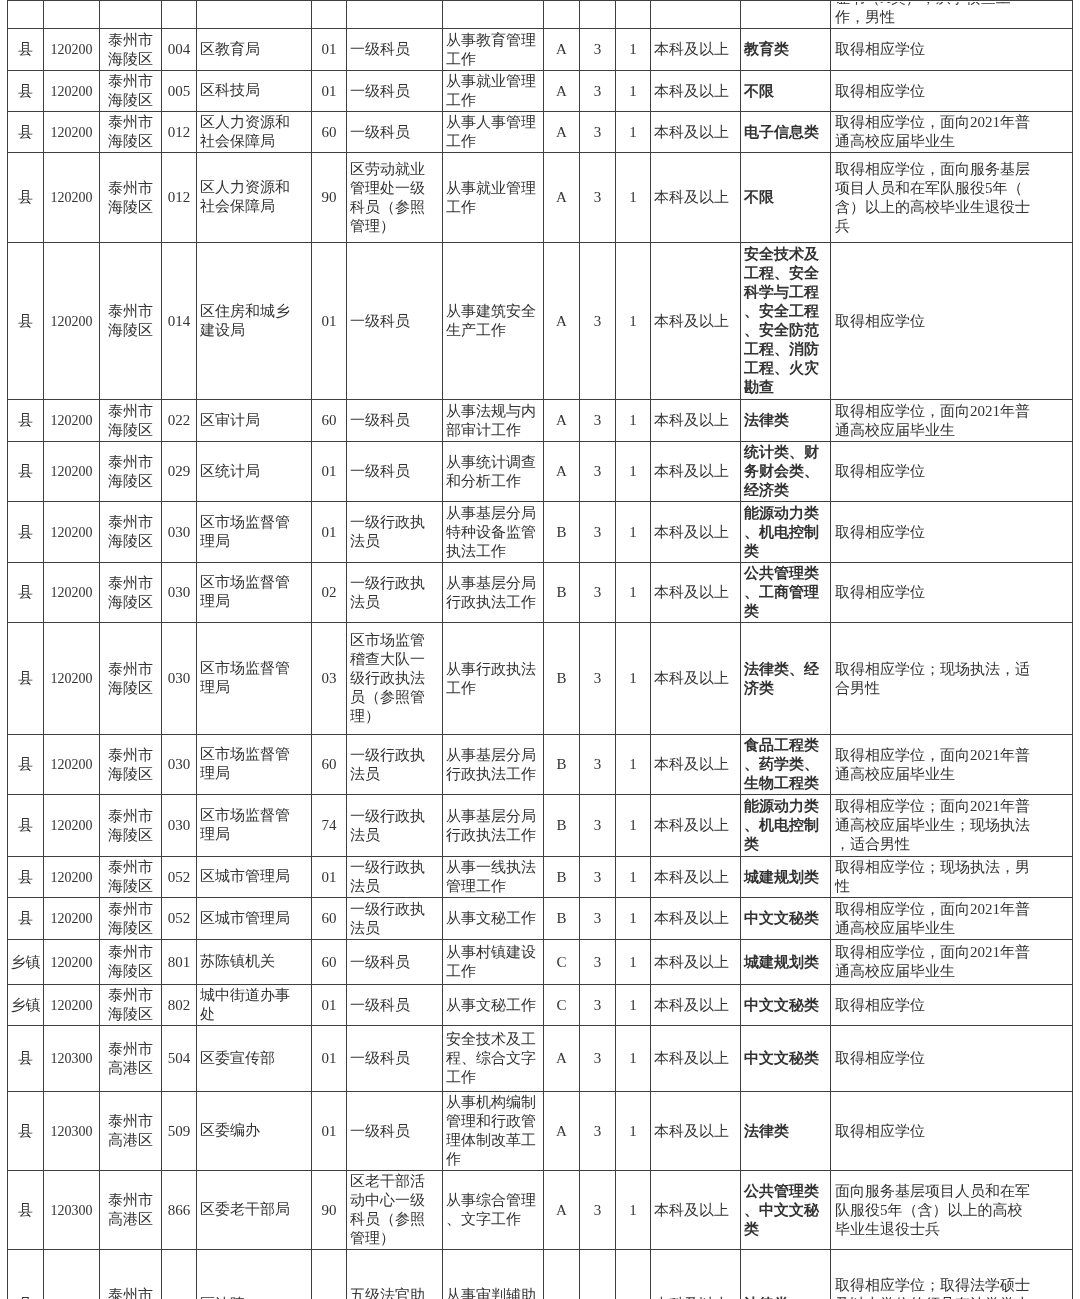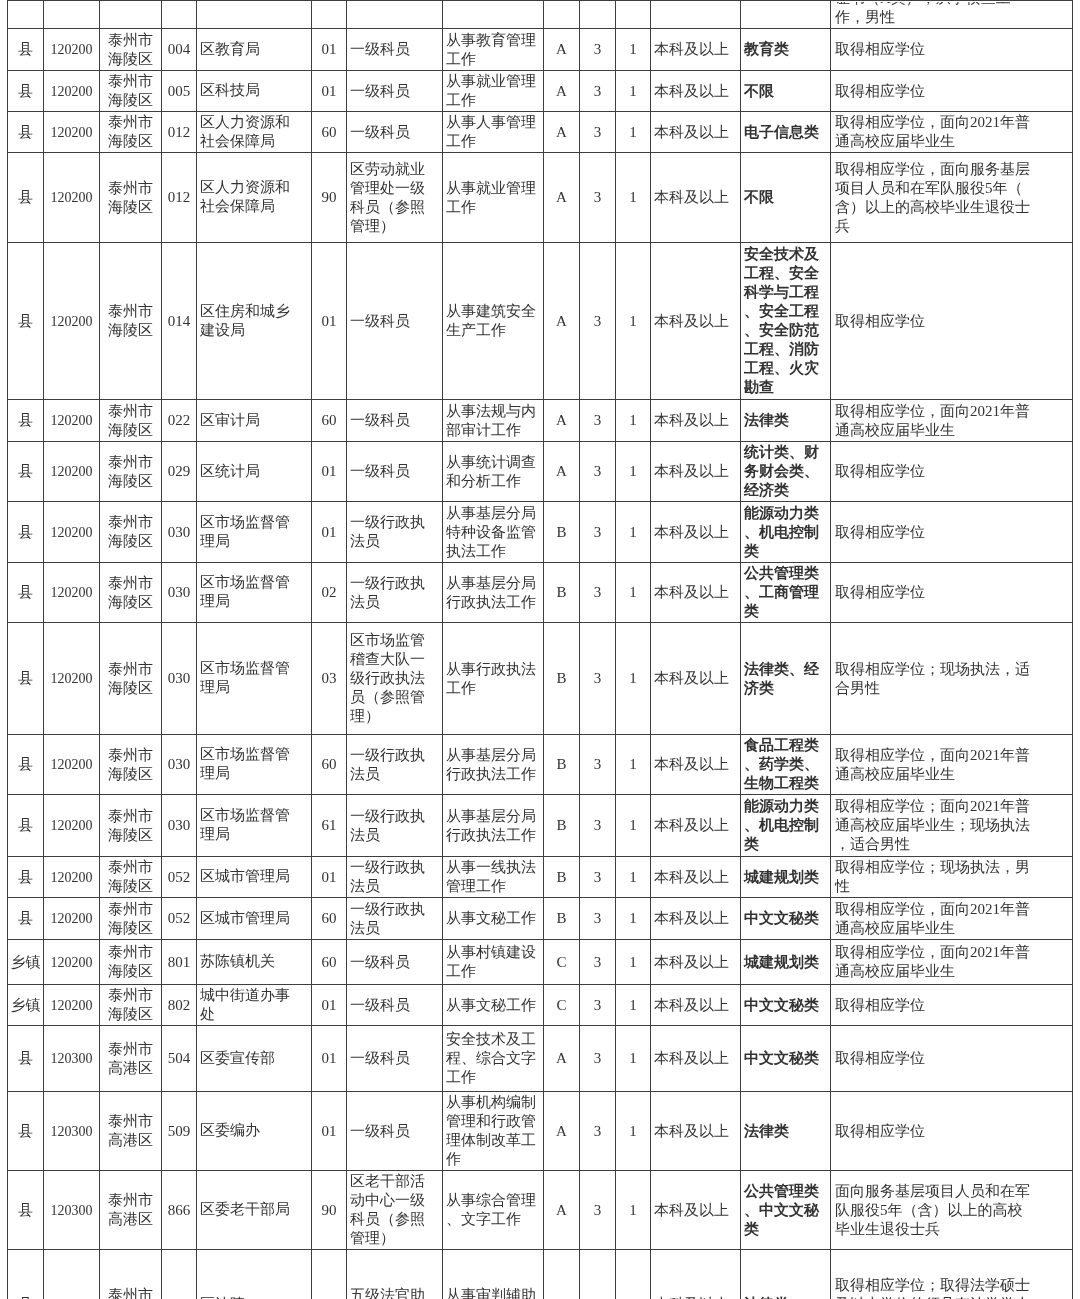--- a/index.html
+++ b/index.html
@@ -255,21 +255,21 @@
           <td>本科及以上</td>
           <td>食品工程类、药学类、生物工程类</td>
           <td>取得相应学位，面向2021年普通高校应届毕业生</td>
         </tr>
         <tr style="height: 62px;">
           <td>县</td>
           <td>120200</td>
           <td>泰州市海陵区</td>
           <td>030</td>
           <td>区市场监督管理局</td>
-          <td>61</td>
+          <td>74</td>
           <td>一级行政执法员</td>
           <td>从事基层分局行政执法工作</td>
           <td>B</td>
           <td>3</td>
           <td>1</td>
           <td>本科及以上</td>
           <td>能源动力类、机电控制类</td>
           <td>取得相应学位；面向2021年普通高校应届毕业生；现场执法，适合男性</td>
         </tr>
         <tr style="height: 41px;">

